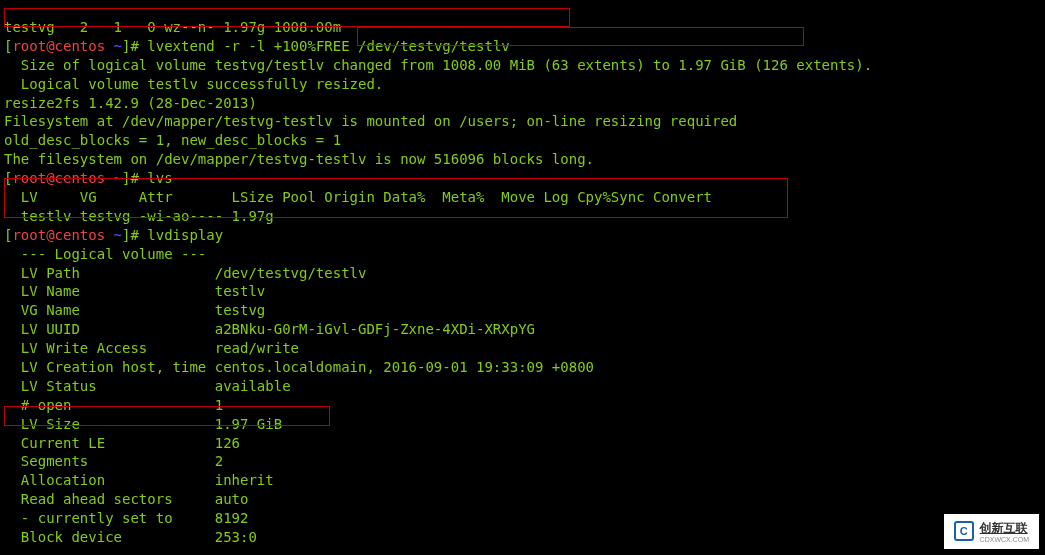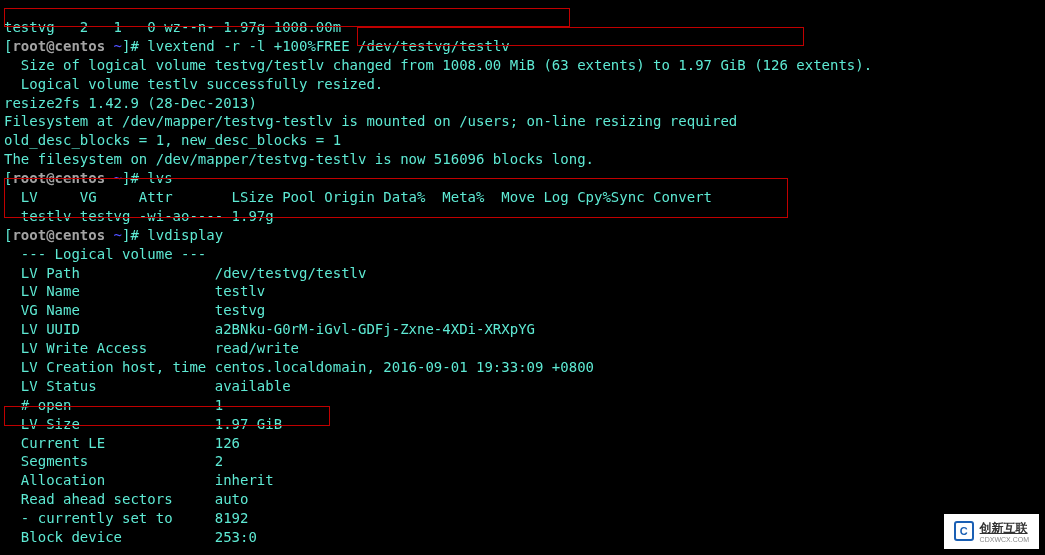--- a/index.html
+++ b/index.html
@@ -12,23 +12,23 @@
       line-height: 1.35;
       width: 1045px;
       height: 555px;
       box-sizing: border-box;
       position: relative;
       overflow: hidden;
     }
     .line {
       white-space: pre;
     }
-    .prompt-user { color: #a3a3a3; font-weight: bold; }
+    .prompt-user { color: #ef4444; }
     .prompt-path { color: #5050ff; }
-    .white { color: #5eead4; }
+    .white { color: #84cc16; }
     .box {
       position: absolute;
       border: 1px solid #c00000;
       background: transparent;
       pointer-events: none;
     }
     .watermark {
       position: absolute;
       bottom: 6px;
       right: 6px;

